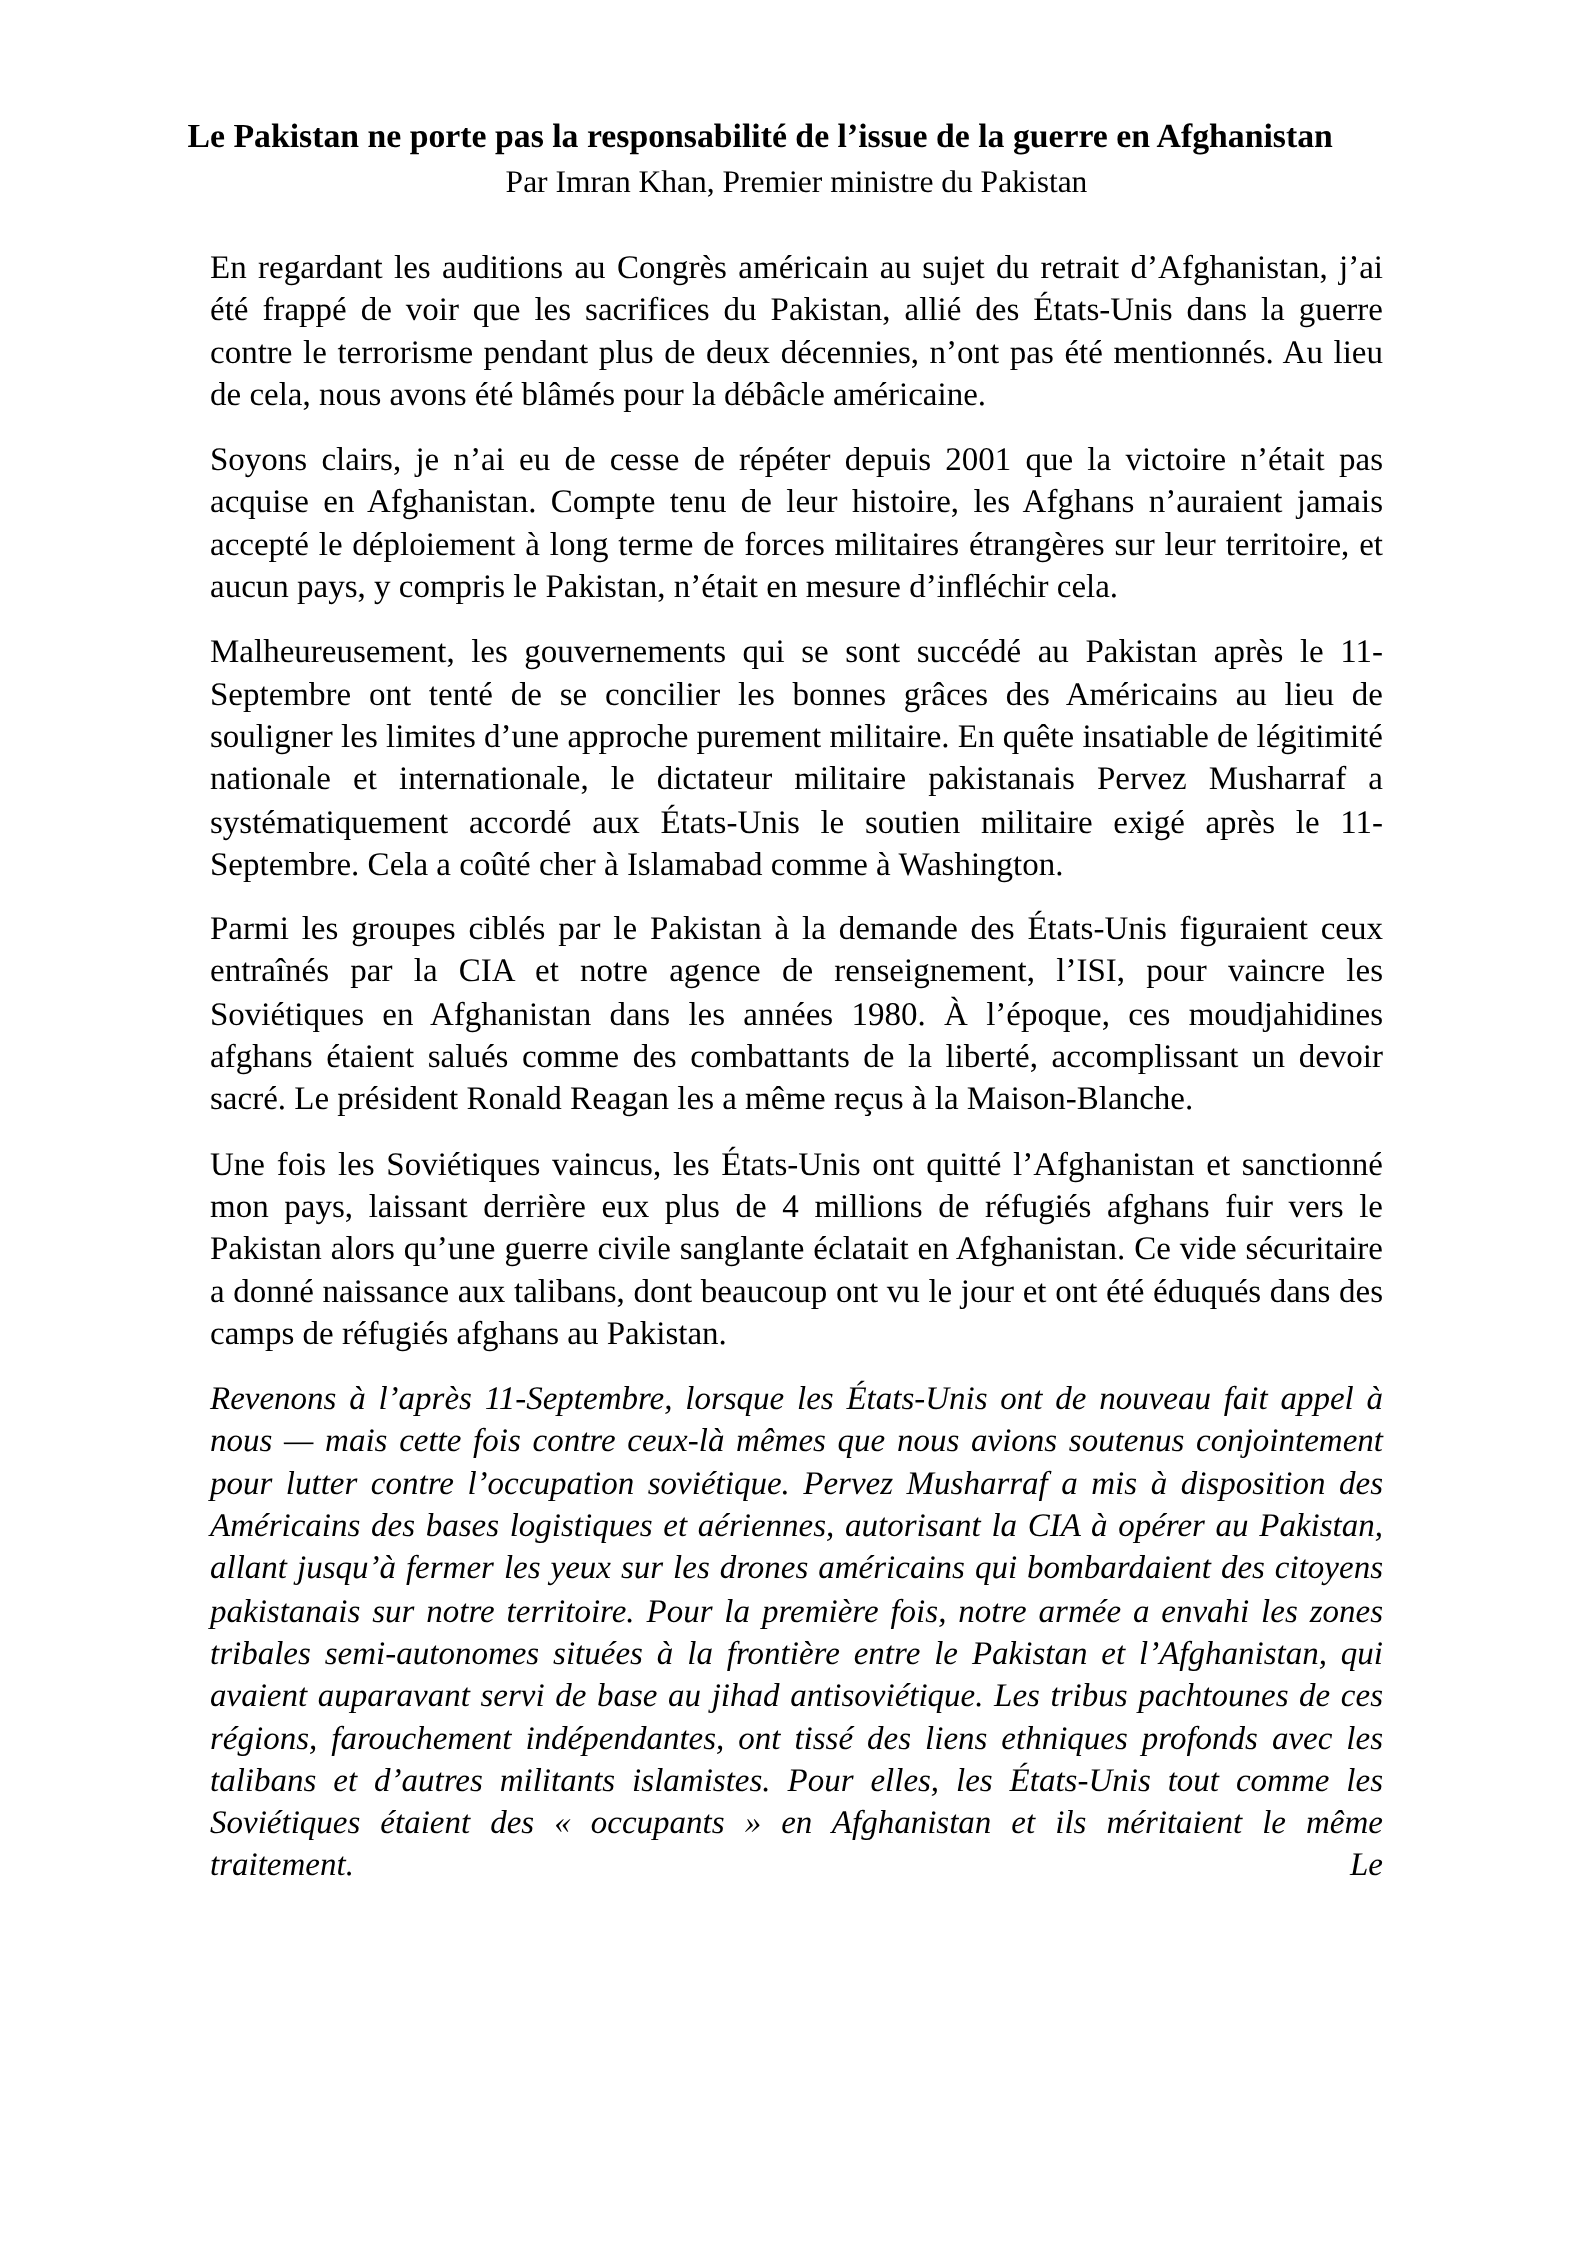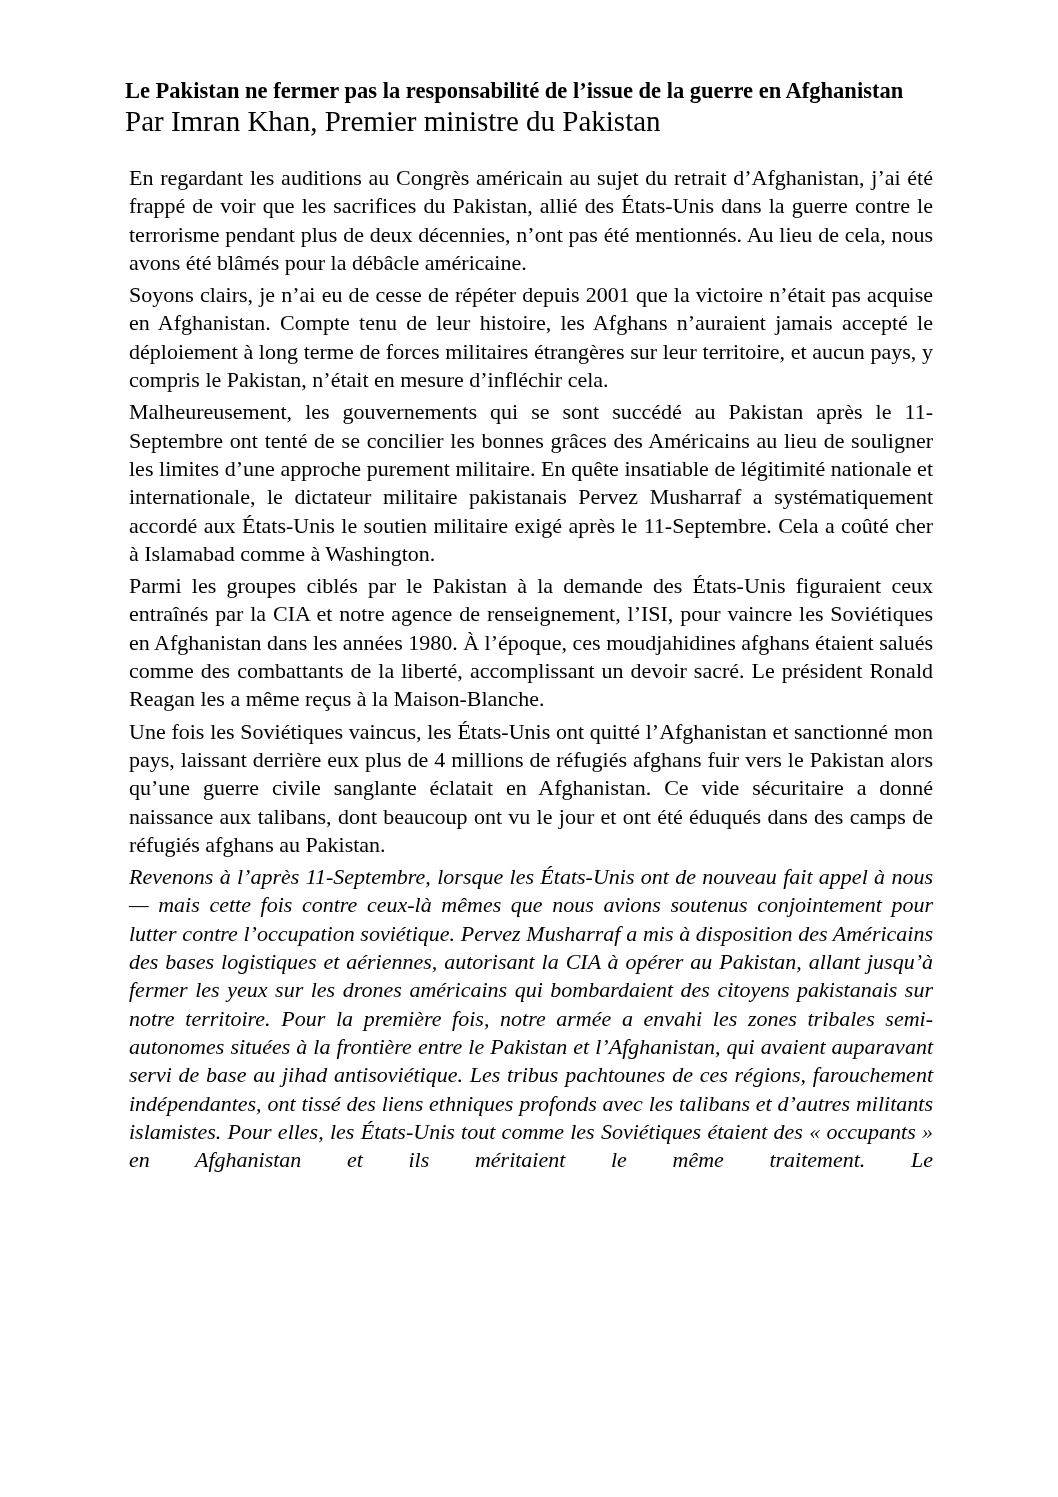--- a/index.html
+++ b/index.html
@@ -25,46 +25,47 @@
   .article-title {
     margin: 0;
     font-family: "Liberation Serif", serif;
     font-weight: bold;
     font-size: 22.5px;
     line-height: 31px;
     letter-spacing: 0;
   }
   .byline {
     margin: 0 0 28px 0;
-    font-size: 29px;
+    font-size: 21px;
     line-height: 30px;
+    text-align: center;
   }
   .article-body {
     display: block;
   }
   .para {
-    margin: 4px;
+    margin: 15px;
     font-size: 22px;
     line-height: 28.3px;
     text-align: justify;
     text-justify: inter-word;
     hyphens: none;
   }
   
   .para-continues {
     text-align-last: justify;
     font-style: italic;
   }
 </style>
 </head>
 <body>
 
 <div class="page">
   <header>
-    <h1 class="article-title">Le Pakistan ne fermer pas la responsabilité de l’issue de la guerre en Afghanistan</h1>
+    <h1 class="article-title">Le Pakistan ne porte pas la responsabilité de l’issue de la guerre en Afghanistan</h1>
     <p class="byline">Par Imran Khan, Premier ministre du Pakistan</p>
   </header>
 
   <main class="article-body">
     <p class="para">En regardant les auditions au Congrès américain au sujet du retrait d’Afghanistan, j’ai été frappé de voir que les sacrifices du Pakistan, allié des États-Unis dans la guerre contre le terrorisme pendant plus de deux décennies, n’ont pas été mentionnés. Au lieu de cela, nous avons été blâmés pour la débâcle américaine.</p>
     <p class="para">Soyons clairs, je n’ai eu de cesse de répéter depuis 2001 que la victoire n’était pas acquise en Afghanistan. Compte tenu de leur histoire, les Afghans n’auraient jamais accepté le déploiement à long terme de forces militaires étrangères sur leur territoire, et aucun pays, y compris le Pakistan, n’était en mesure d’infléchir cela.</p>
     <p class="para">Malheureusement, les gouvernements qui se sont succédé au Pakistan après le 11-Septembre ont tenté de se concilier les bonnes grâces des Américains au lieu de souligner les limites d’une approche purement militaire. En quête insatiable de légitimité nationale et internationale, le dictateur militaire pakistanais Pervez Musharraf a systématiquement accordé aux États-Unis le soutien militaire exigé après le 11-Septembre. Cela a coûté cher à Islamabad comme à Washington.</p>
     <p class="para">Parmi les groupes ciblés par le Pakistan à la demande des États-Unis figuraient ceux entraînés par la CIA et notre agence de renseignement, l’ISI, pour vaincre les Soviétiques en Afghanistan dans les années 1980. À l’époque, ces moudjahidines afghans étaient salués comme des combattants de la liberté, accomplissant un devoir sacré. Le président Ronald Reagan les a même reçus à la Maison-Blanche.</p>
     <p class="para">Une fois les Soviétiques vaincus, les États-Unis ont quitté l’Afghanistan et sanctionné mon pays, laissant derrière eux plus de 4 millions de réfugiés afghans fuir vers le Pakistan alors qu’une guerre civile sanglante éclatait en Afghanistan. Ce vide sécuritaire a donné naissance aux talibans, dont beaucoup ont vu le jour et ont été éduqués dans des camps de réfugiés afghans au Pakistan.</p>
     <p class="para para-continues">Revenons à l’après 11-Septembre, lorsque les États-Unis ont de nouveau fait appel à nous — mais cette fois contre ceux-là mêmes que nous avions soutenus conjointement pour lutter contre l’occupation soviétique. Pervez Musharraf a mis à disposition des Américains des bases logistiques et aériennes, autorisant la CIA à opérer au Pakistan, allant jusqu’à fermer les yeux sur les drones américains qui bombardaient des citoyens pakistanais sur notre territoire. Pour la première fois, notre armée a envahi les zones tribales semi-autonomes situées à la frontière entre le Pakistan et l’Afghanistan, qui avaient auparavant servi de base au jihad antisoviétique. Les tribus pachtounes de ces régions, farouchement indépendantes, ont tissé des liens ethniques profonds avec les talibans et d’autres militants islamistes. Pour elles, les États-Unis tout comme les Soviétiques étaient des « occupants » en Afghanistan et ils méritaient le même traitement. Le</p>

